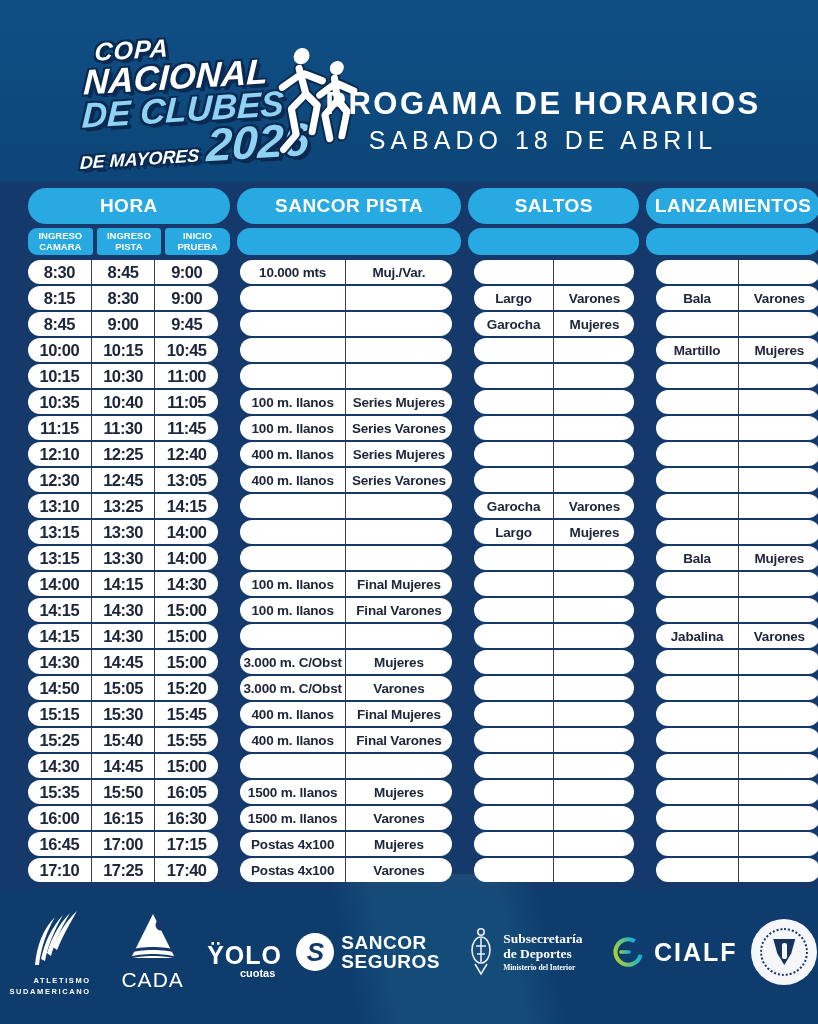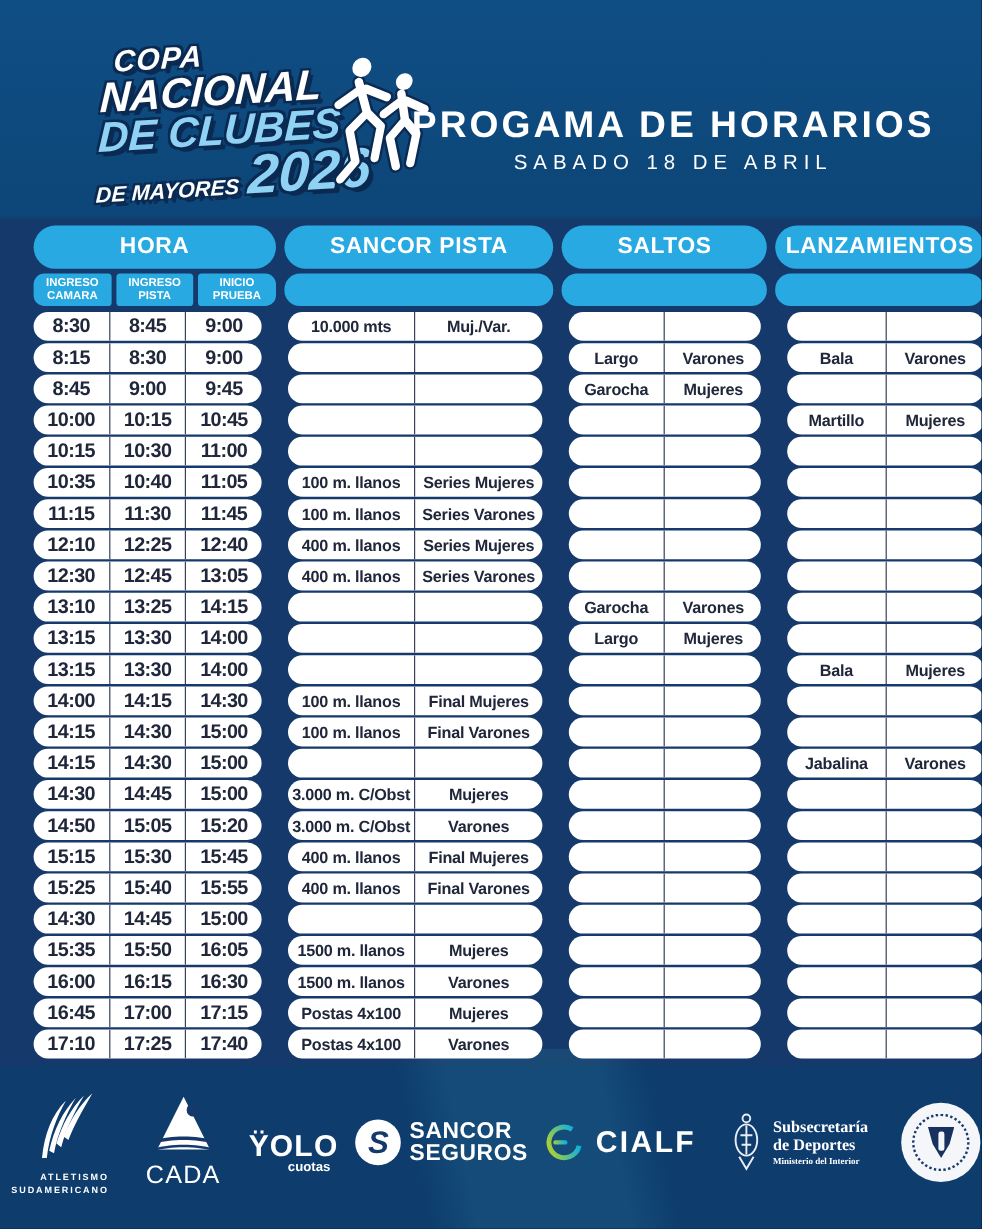--- a/index.html
+++ b/index.html
@@ -24,23 +24,23 @@
     text-shadow:2px 2px 0 #0a2a52,-2px 2px 0 #0a2a52,2px -2px 0 #0a2a52,-2px -2px 0 #0a2a52,4px 4px 0 #0a2a52;
   }
   .logo .l-copa     { font-size:25px; margin-left:10px; letter-spacing:1px; }
   .logo .l-nacional { font-size:35px; letter-spacing:0; }
   .logo .l-clubes   { font-size:35px; color:#8fd2f4; }
   .logo .l-bottom   { display:flex; align-items:baseline; gap:7px; }
   .logo .l-mayores  { font-size:18px; padding-bottom:5px; }
   .logo .l-year     { font-size:46px; color:#8fd2f4; }
   .runners { position:absolute; right:-28px; top:14px; }
 
-  .title-block { position:absolute; left:322px; top:86px; width:478px; text-align:center; color:#fff; }
+  .title-block { position:absolute; left:304px; top:86px; width:478px; text-align:center; color:#fff; }
   .title-main { font-size:31px; font-weight:bold; letter-spacing:2.5px; white-space:nowrap; }
-  .title-sub  { font-size:17px; font-weight:normal; letter-spacing:5px; margin-top:4px; white-space:nowrap; }
+  .title-sub  { font-size:25px; font-weight:normal; letter-spacing:5px; margin-top:4px; white-space:nowrap; }
 
   
   .table { position:absolute; top:188px; left:28px; width:792px; }
   .trow-line { display:flex; }
   .g-hora    { width:202px; }
   .g-pruebas { width:225px; margin-left:7px; }
   .g-saltos  { width:171px; margin-left:7px; }
   .g-lanz    { width:174px; margin-left:7px; }
 
   .thead-groups { display:flex; margin-bottom:4px; }
@@ -689,48 +689,48 @@
     </div>
 
     <div class="sponsor sp-sancor">
       <div class="sancor-circle">S</div>
       <div class="sancor-text">
         <div>SANCOR</div>
         <div>SEGUROS</div>
       </div>
     </div>
 
+    <div class="sponsor sp-sub">
+      <svg width="30" height="52" viewBox="0 0 30 52" fill="none" stroke="#e8edf5" stroke-width="1.6">
+        <circle cx="15" cy="6" r="3.2"></circle>
+        <ellipse cx="15" cy="24" rx="9" ry="13"></ellipse>
+        <path d="M15 12 L15 36 M10 20 L20 20 M11 28 L19 28"></path>
+        <path d="M9 38 L15 48 L21 38"></path>
+      </svg>
+      <div class="sub-lines">
+        <div class="sub-l1">Subsecretaría</div>
+        <div class="sub-l2">de Deportes</div>
+        <div class="sub-l3">Ministerio del Interior</div>
+      </div>
+    </div>
+
     <div class="sponsor sp-cialf">
       <svg width="40" height="40" viewBox="0 0 40 40">
         <defs>
           <linearGradient id="cialfg" x1="0" y1="0" x2="1" y2="0">
             <stop offset="0" stop-color="#a6ce39"></stop>
             <stop offset="1" stop-color="#00adee"></stop>
           </linearGradient>
         </defs>
         <circle cx="20" cy="20" r="14" fill="none" stroke="url(#cialfg)" stroke-width="4.5" stroke-dasharray="70 18" stroke-dashoffset="-8" transform="rotate(-20 20 20)"></circle>
         <rect x="10" y="18" width="13" height="4" rx="2" fill="url(#cialfg)"></rect>
       </svg>
       <div class="cialf-text">CIALF</div>
     </div>
 
-    <div class="sponsor sp-sub">
-      <svg width="30" height="52" viewBox="0 0 30 52" fill="none" stroke="#e8edf5" stroke-width="1.6">
-        <circle cx="15" cy="6" r="3.2"></circle>
-        <ellipse cx="15" cy="24" rx="9" ry="13"></ellipse>
-        <path d="M15 12 L15 36 M10 20 L20 20 M11 28 L19 28"></path>
-        <path d="M9 38 L15 48 L21 38"></path>
-      </svg>
-      <div class="sub-lines">
-        <div class="sub-l1">Subsecretaría</div>
-        <div class="sub-l2">de Deportes</div>
-        <div class="sub-l3">Ministerio del Interior</div>
-      </div>
-    </div>
-
     <div class="sponsor sp-seal">
       <div class="seal-outer">
         <div class="seal-inner">
           <div class="seal-shield"></div>
         </div>
       </div>
     </div>
 
   </div>
 </div>

